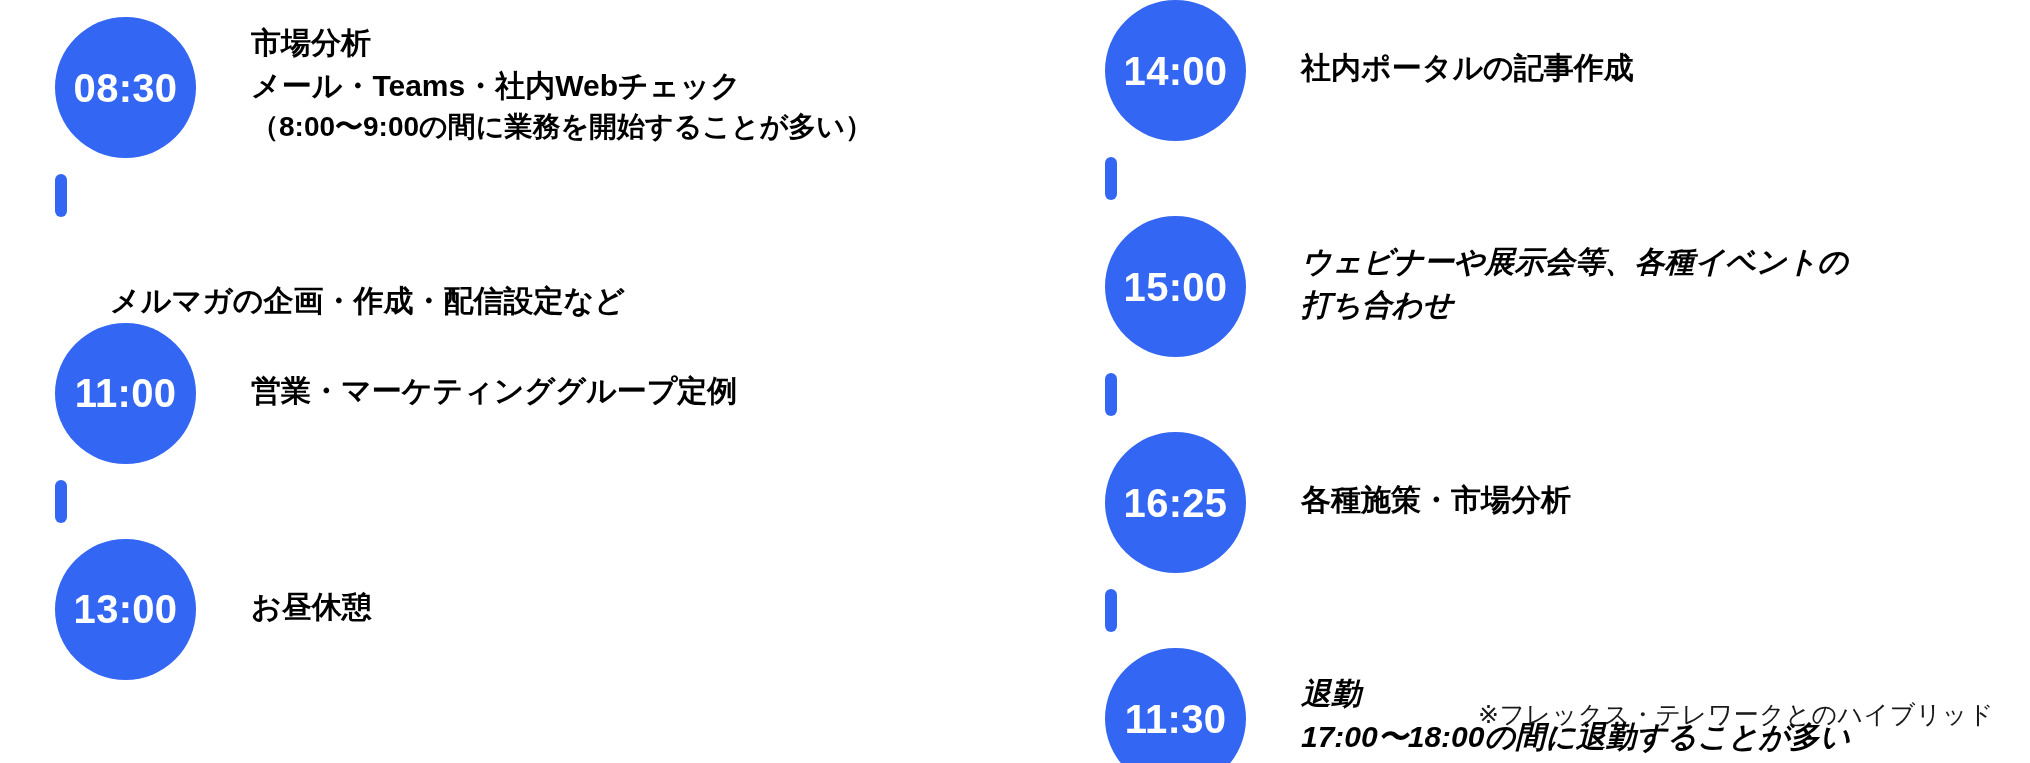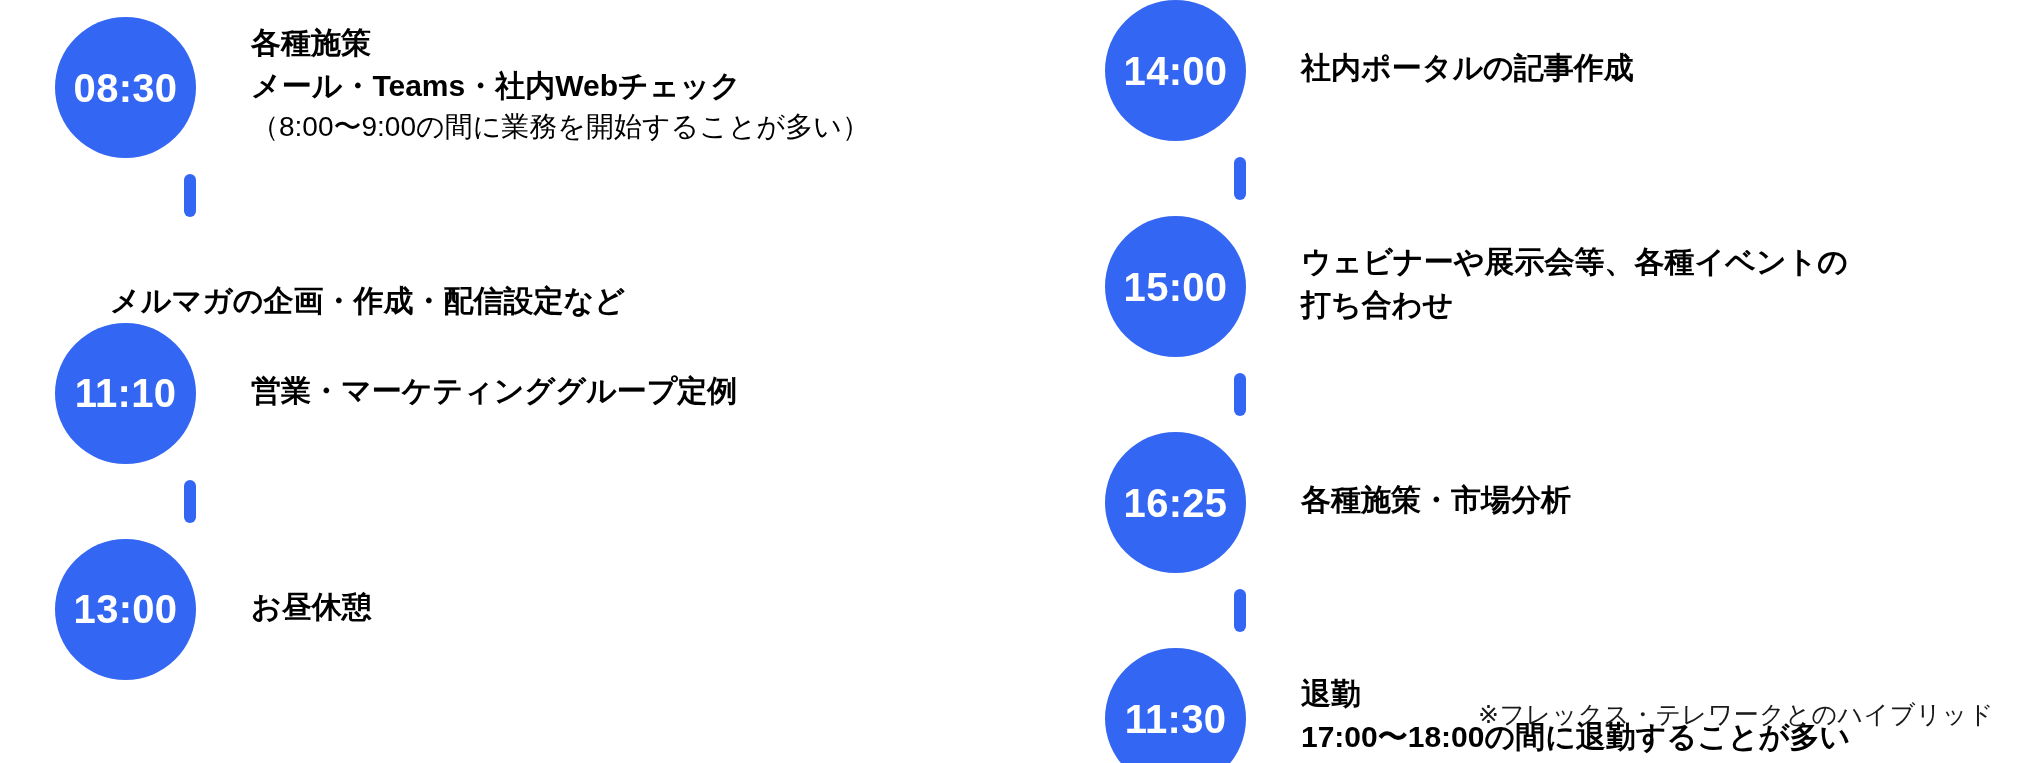--- a/index.html
+++ b/index.html
@@ -47,21 +47,21 @@
     flex-direction: row;
     align-items: flex-start;
   }
 
   .tl-node {
     position: relative;
     width: 141px;
     flex: 0 0 141px;
     display: flex;
     flex-direction: column;
-    align-items: flex-end;
+    align-items: flex-start;
   }
 
   .tl-bubble {
     width: 141px;
     height: 141px;
     border-radius: 50%;
     background: #3366f2;
     display: flex;
     align-items: center;
     justify-content: center;
@@ -95,26 +95,26 @@
   .tl-line {
     font-size: 30px;
     font-weight: bold;
     line-height: 1.42;
     color: #000000;
     white-space: nowrap;
   }
 
   .tl-line.note {
     font-size: 28px;
-    font-weight: normal;
+    font-weight: bold;
   }
 
   
   .tl-body.center-1 { padding-top: 47px; }
-  .tl-body.center-2 { padding-top: 25px; }
+  .tl-body.center-2 { padding-top: 25px; font-style: italic; }
   .tl-body.center-3 { padding-top: 5px; }
 
   .footnote {
     position: absolute;
     right: 36px;
     bottom: 32px;
     font-size: 25px;
     font-weight: normal;
     color: #1a1a1a;
     letter-spacing: 0.5px;
@@ -131,36 +131,36 @@
     <div class="timeline-column left">
 
       <div class="tl-item">
         <div class="tl-node">
           <div class="tl-bubble">
             <span class="tl-time">08:30</span>
           </div>
           <div class="tl-connector"></div>
         </div>
         <div class="tl-body center-3">
-          <div class="tl-line">各種施策</div>
+          <div class="tl-line">市場分析</div>
           <div class="tl-line">メール・Teams・社内Webチェック</div>
           <div class="tl-line note">（8:00〜9:00の間に業務を開始することが多い）</div>
         </div>
       </div>
 
       <div class="tl-item">
         <div class="tl-body center-1">
           <div class="tl-line">メルマガの企画・作成・配信設定など</div>
         </div>
       </div>
 
       <div class="tl-item">
         <div class="tl-node">
           <div class="tl-bubble">
-            <span class="tl-time">11:10</span>
+            <span class="tl-time">11:00</span>
           </div>
           <div class="tl-connector"></div>
         </div>
         <div class="tl-body center-1">
           <div class="tl-line">営業・マーケティンググループ定例</div>
         </div>
       </div>
 
       <div class="tl-item is-last">
         <div class="tl-node">

